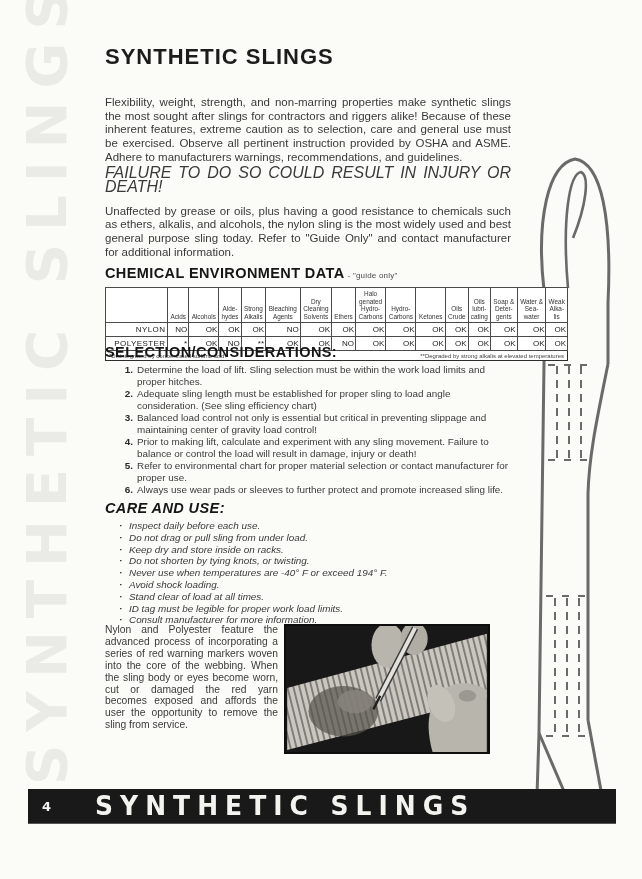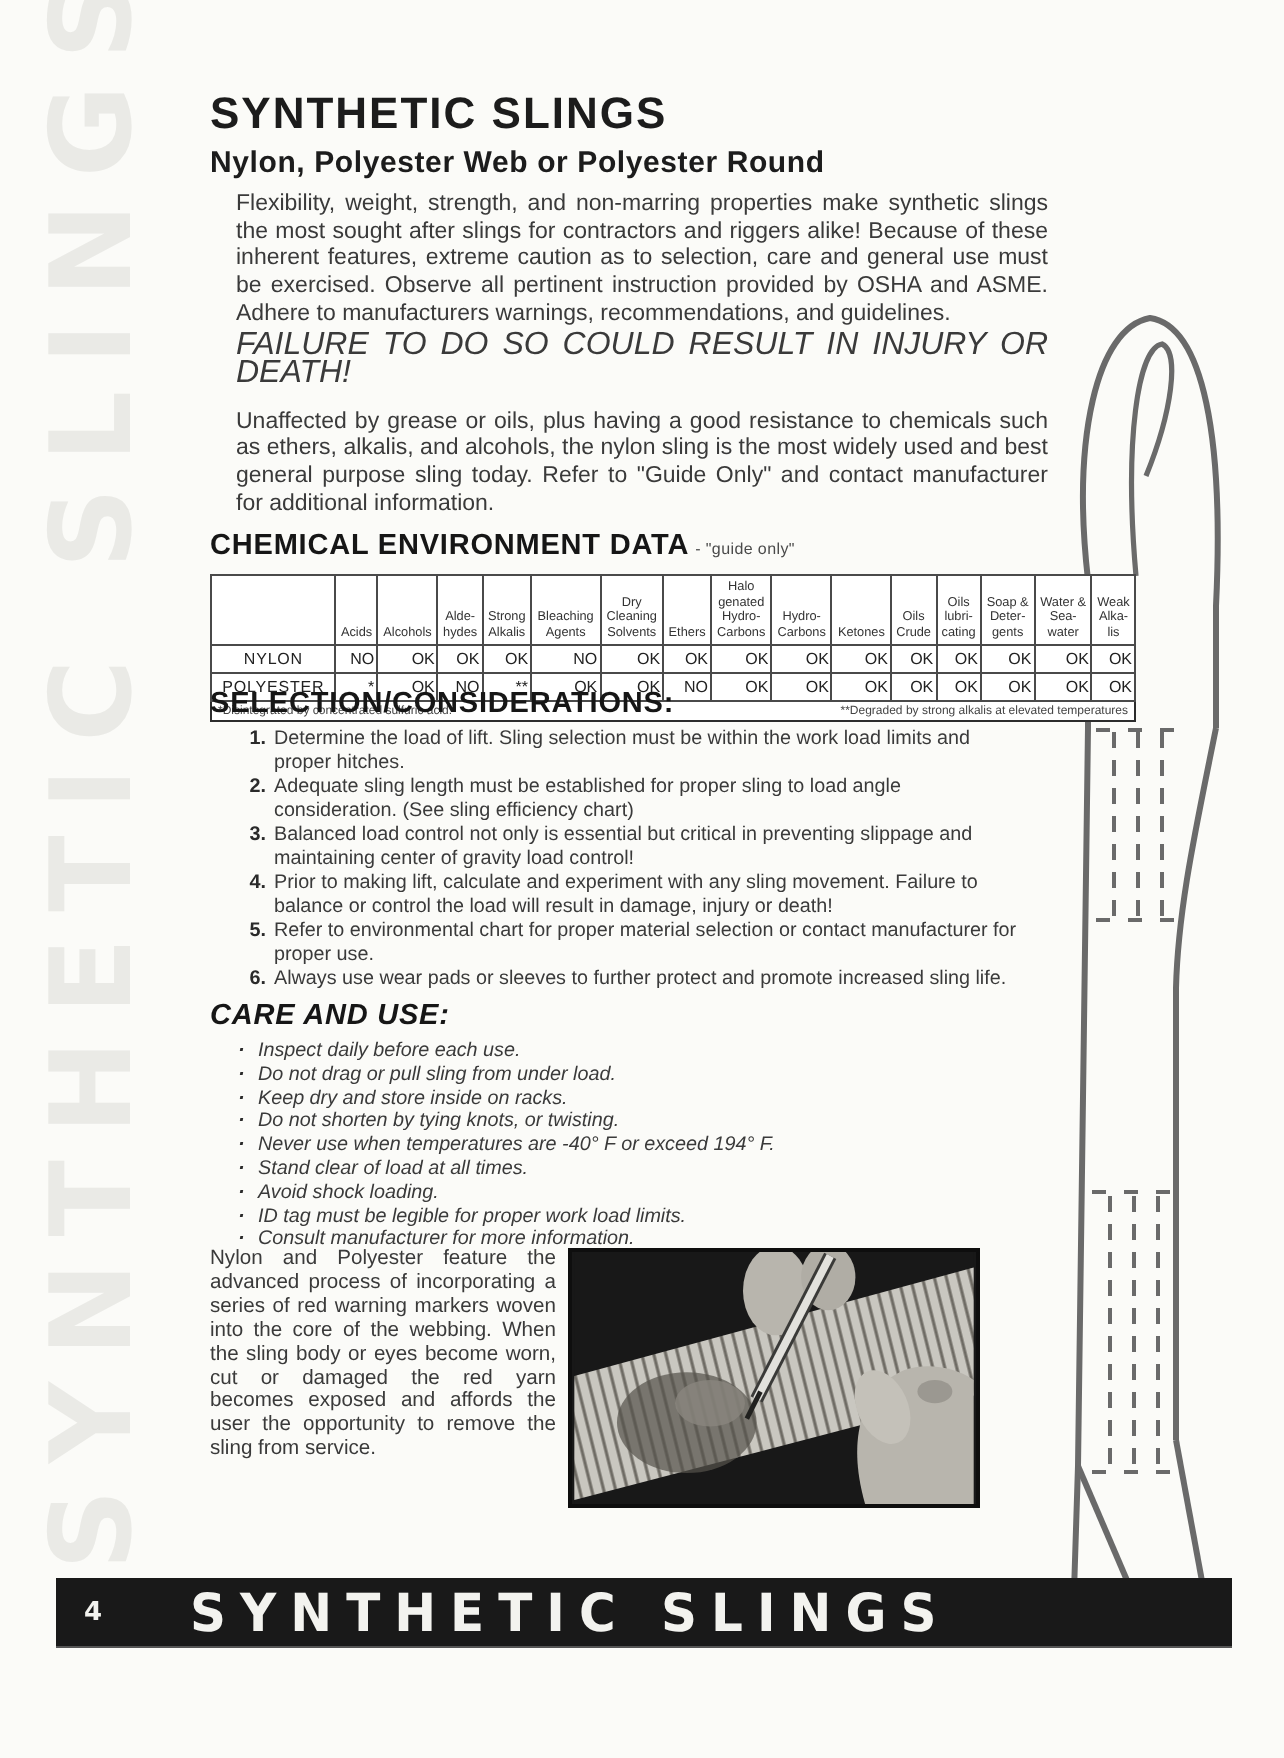--- a/index.html
+++ b/index.html
@@ -16,36 +16,36 @@
 
   
   .sling-wrap { position:absolute; left:518px; top:148px; width:124px; height:656px; z-index:0; }
 
   
   .sec { position:absolute; left:105px; width:406px; z-index:1; }
   .sec-header { top:44px; }
   .page-title { font-size:22px; font-weight:700; letter-spacing:1px; color:#1c1c1c; font-family:"Liberation Sans", sans-serif; }
   .page-subtitle { font-size:15px; font-weight:700; letter-spacing:.3px; color:#1c1c1c; margin-top:3px; }
 
-  .sec-intro { top:96px;margin-left:13px; }
+  .sec-intro { top:96px; }
   .body-p { font-size:11.5px; line-height:13.7px; text-align:justify; color:#3a3a3a; }
   .warning-line { display:block; font-size:16px; line-height:14px; color:#3a3a3a; margin-top:1px; }
   .body-p + .body-p, .p2 { margin-top:11px; }
 
   .sec-chem { top:264px; }
   .chem-heading { font-size:14.5px; font-weight:700; letter-spacing:.4px; color:#161616; }
   .chem-note { font-size:8px; font-weight:400; letter-spacing:.2px; color:#4a4a4a; margin-left:3px; }
   .chem-table-wrap { margin-top:5px; width:463px; background:#fff; position:relative; z-index:2; }
   table.chem { border-collapse:collapse; width:463px; background:#fff; table-layout:auto; }
   table.chem th, table.chem td { border:1px solid #4a4a4a; }
   table.chem { border:1.5px solid #2c2c2c; }
   th.colhead { font-size:6.4px; font-weight:400; line-height:1.18; vertical-align:bottom;
     text-align:center; padding:2px 1px; white-space:pre-line; color:#333; height:35px; }
   th.corner { min-width:56px; }
-  th.rowlabel { font-size:8px; font-weight:400; letter-spacing:.4px; text-align:center; padding:2px 2px; color:#222; }
+  th.rowlabel { font-size:8px; font-weight:400; letter-spacing:.4px; text-align:right; padding:2px 2px; color:#222; }
   td.val { font-size:8px; text-align:right; padding:1.5px 1px; color:#222; }
   .chem-footnotes { display:flex; justify-content:space-between; border:1.5px solid #2c2c2c; border-top:none;
     font-size:6px; color:#444; padding:1.5px 3px; background:#fff; }
 
   .sec-selection { top:344px; }
   .sec-care { top:500px;font-style:italic; }
   .list-heading { font-size:14.5px; font-weight:700; letter-spacing:.4px; color:#161616; margin-bottom:4px; }
   ol.sel-list, ul.care-list { list-style:none; margin-left:14px; }
   ol.sel-list li { position:relative; padding-left:18px; font-size:9.9px; line-height:11.5px; color:#3a3a3a; margin-bottom:1px; }
   ol.sel-list li .num { position:absolute; left:0; width:14px; text-align:right; font-weight:700; color:#2a2a2a; }
@@ -94,21 +94,20 @@
         <path d="M 49 450 L 49 588"></path>
         <path d="M 61 450 L 61 588"></path>
         <path d="M 28 448 L 70 448" stroke-dasharray="7 9"></path>
         <path d="M 28 588 L 70 588" stroke-dasharray="7 9"></path>
       </g>
     </svg>
   </div>
 
   <div class="sec sec-header">
     <div class="page-title">SYNTHETIC SLINGS</div>
-    <div class="page-subtitle">Nylon, Polyester Web or Polyester Round</div>
   </div>
 
   <div class="sec sec-intro">
     <p class="body-p"><span>Flexibility, weight, strength, and non-marring properties make synthetic slings the most sought after slings for contractors and riggers alike! Because of these inherent features, extreme caution as to selection, care and general use must be exercised. Observe all pertinent instruction provided by OSHA and ASME. Adhere to manufacturers warnings, recommendations, and guidelines.</span><em class="warning-line">FAILURE TO DO SO COULD RESULT IN INJURY OR DEATH!</em></p>
     <p class="body-p p2">Unaffected by grease or oils, plus having a good resistance to chemicals such as ethers, alkalis, and alcohols, the nylon sling is the most widely used and best general purpose sling today.  Refer to "Guide Only" and contact manufacturer for additional information.</p>
   </div>
 
   <div class="sec sec-chem">
     <div>
       <span class="chem-heading">CHEMICAL ENVIRONMENT DATA</span><span class="chem-note">- "guide only"</span>
@@ -212,22 +211,22 @@
   </div>
 
   <div class="sec sec-care">
     <div class="list-heading">CARE AND USE:</div>
     <ul class="care-list" id="care-list">
         <li>Inspect daily before each use.</li>
         <li>Do not drag or pull sling from under load.</li>
         <li>Keep dry and store inside on racks.</li>
         <li>Do not shorten by tying knots, or twisting.</li>
         <li>Never use when temperatures are -40° F or exceed 194° F.</li>
+        <li>Avoid shock loading.</li>
         <li>Stand clear of load at all times.</li>
-        <li>Avoid shock loading.</li>
         <li>ID tag must be legible for proper work load limits.</li>
         <li>Consult manufacturer for more information.</li>
       </ul>
   </div>
 
   <div class="sec sec-bottom">
     <p class="red-marker-text">Nylon and Polyester feature the advanced process of incorporating a series of red warning markers woven into the core of the webbing.  When the sling body or eyes become worn, cut or damaged the red yarn becomes exposed and affords the user the opportunity to remove the sling from service.</p>
     <div class="photo-frame">
       <svg width="202" height="126" viewBox="0 0 206 130" xmlns="http://www.w3.org/2000/svg">
         <defs>

